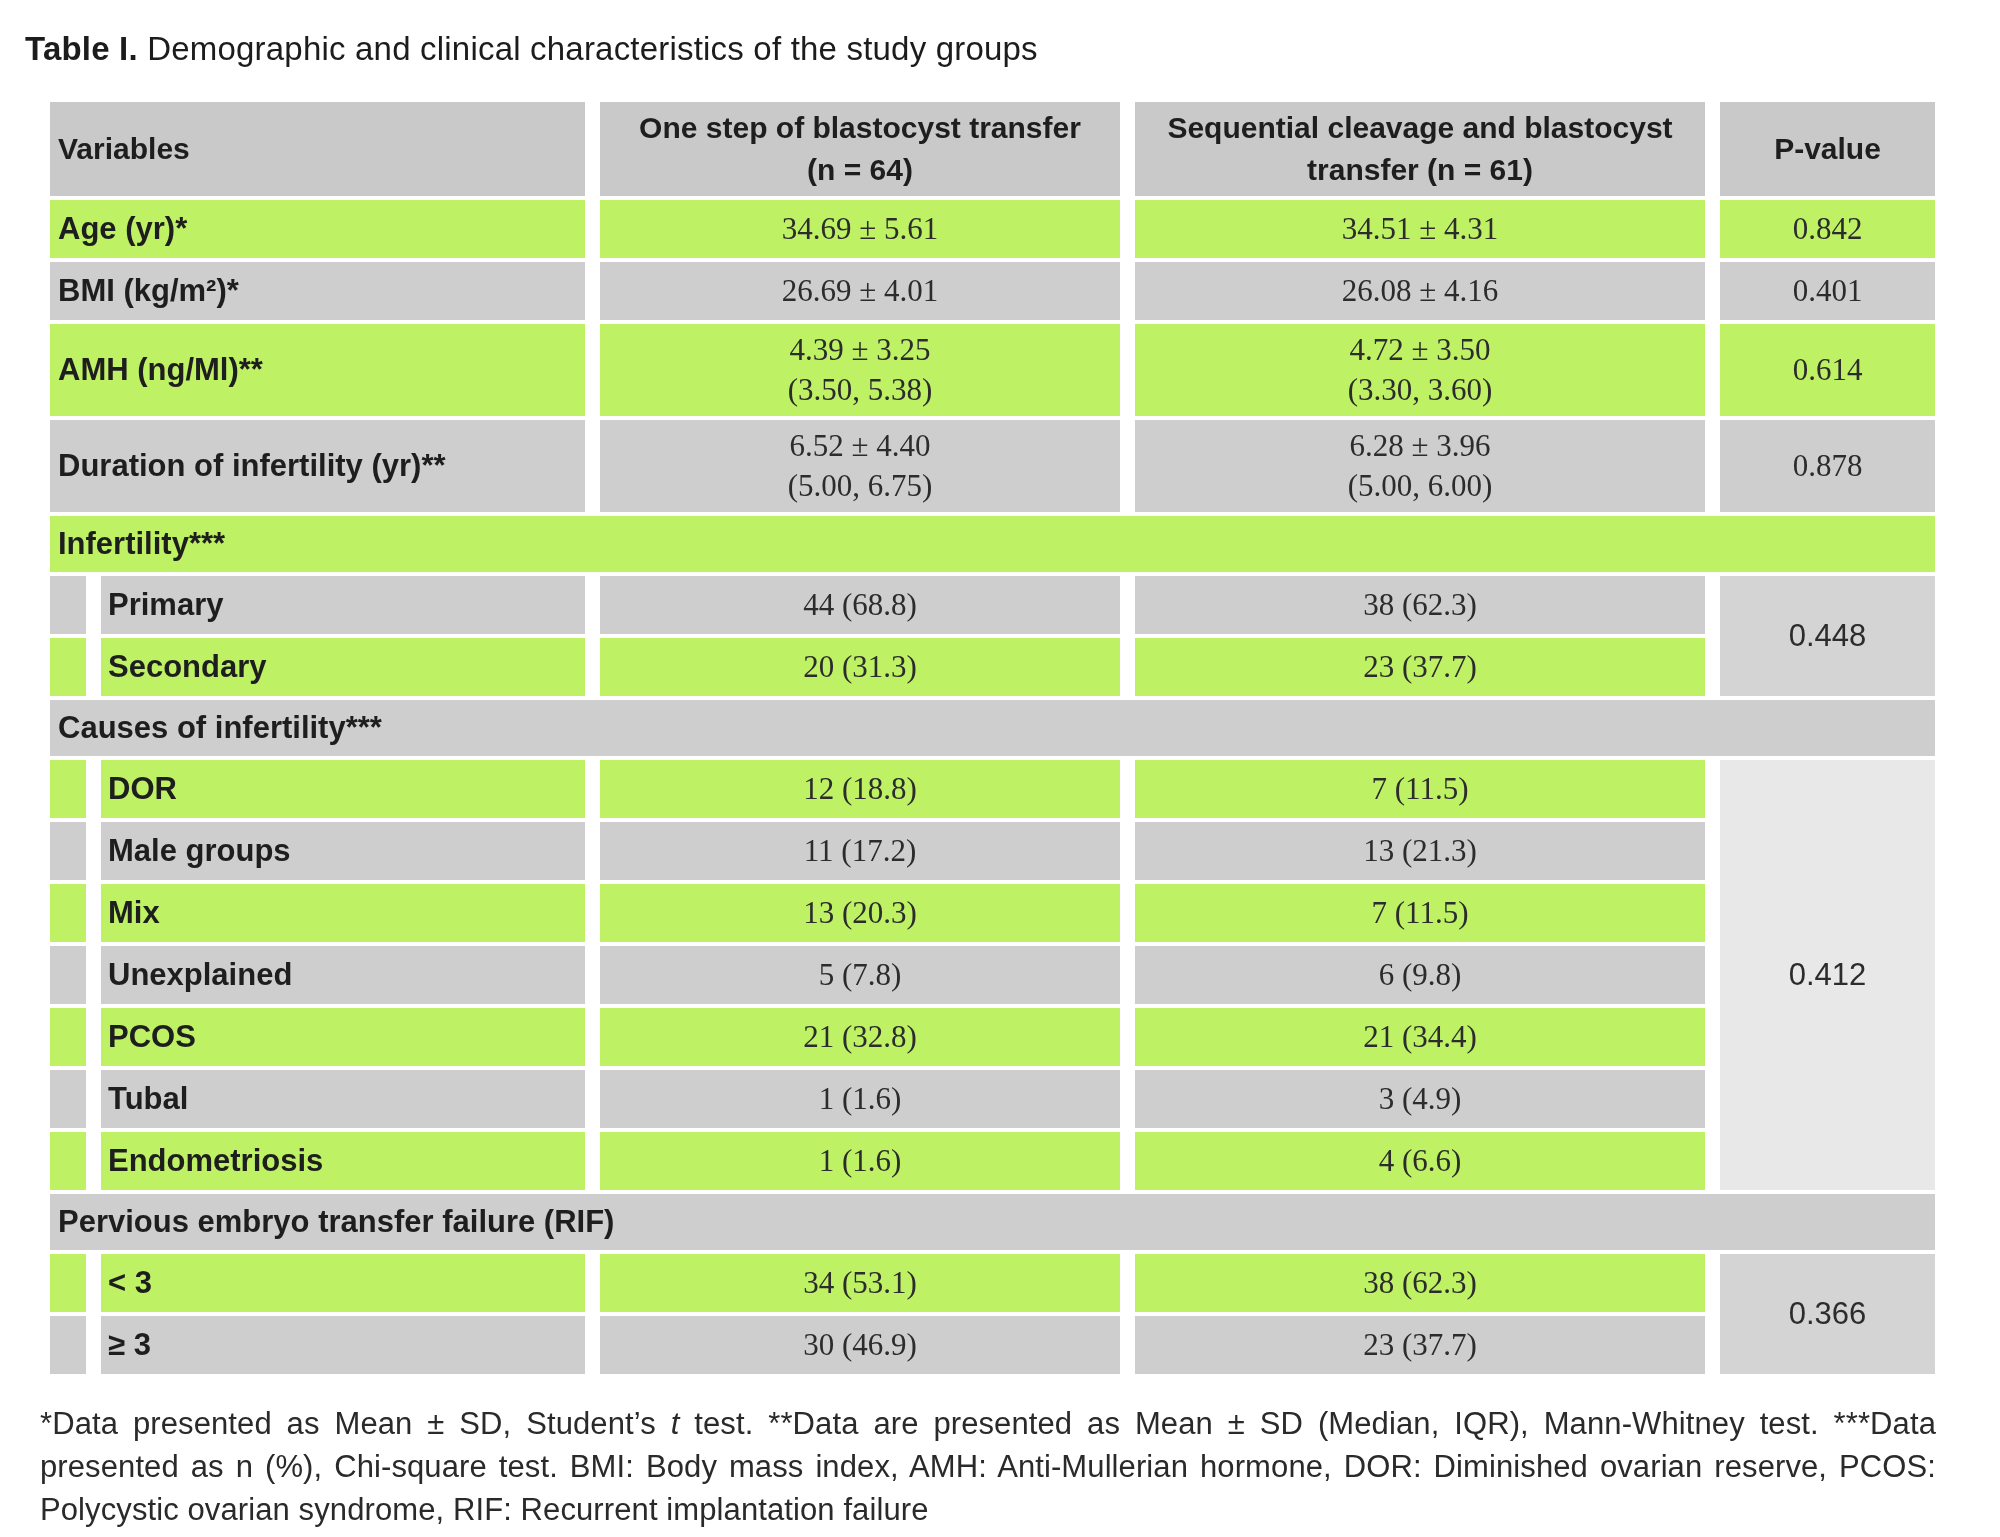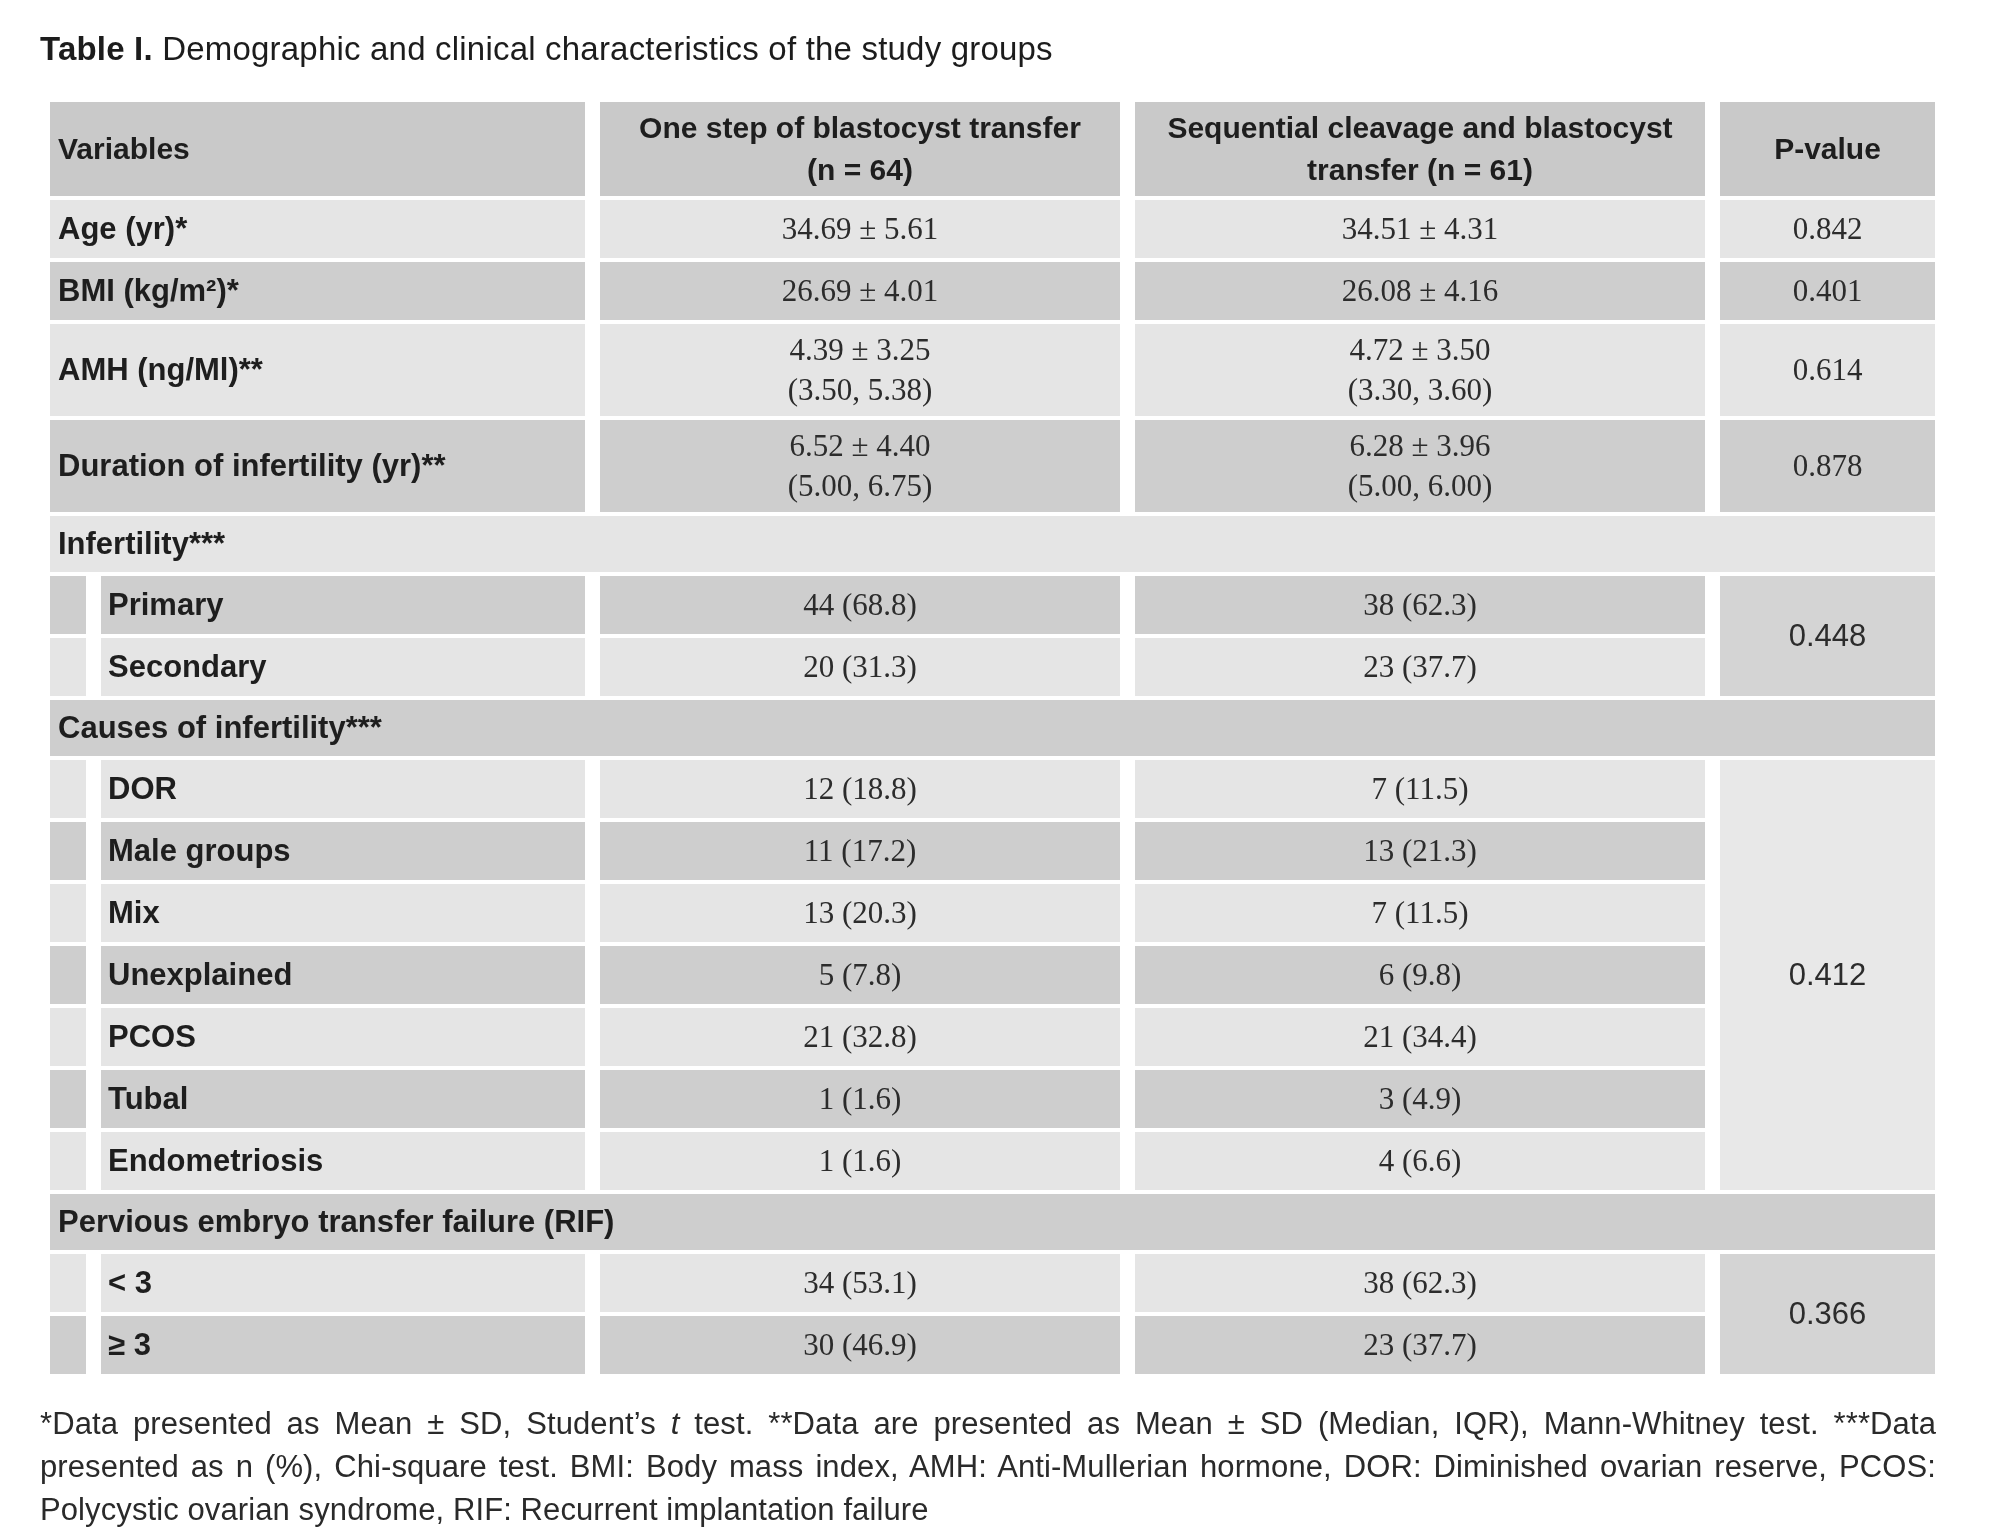--- a/index.html
+++ b/index.html
@@ -11,21 +11,21 @@
     overflow: hidden;
     font-family: "Liberation Sans", sans-serif;
     -webkit-font-smoothing: antialiased;
   }
   .page {
     position: relative;
     width: 2000px;
     height: 1537px;
   }
   .title {
-    margin: 30px 40px 0 40px;
+    margin: 30px 40px 0 25px;
     font-size: 33px;
     color: #1c1c1c;
     letter-spacing: 0.2px;
   }
   .title .bold { font-weight: 700; }
 
   table.demo {
     margin: 30px 0 0 35px;
     border-collapse: separate;
     border-spacing: 15px 4px;
@@ -51,21 +51,21 @@
     color: #1e1e1e;
     font-size: 30px;
     line-height: 42px;
     text-align: center;
   }
   tr.head > th.hvar {
     text-align: left;
     padding-left: 8px;
     margin-left: 25px;
   }
-  tr.light > td { background: #e5e5e5; }
+  tr.light > td { background: #bef264; }
   tr.dark  > td { background: #cecece; }
 
   td.lbl {
     font-weight: 700;
     color: #1e1e1e;
     text-align: left;
     padding-left: 8px;
   }
   td.ind { padding-left: 7px; }
   td.sect {

